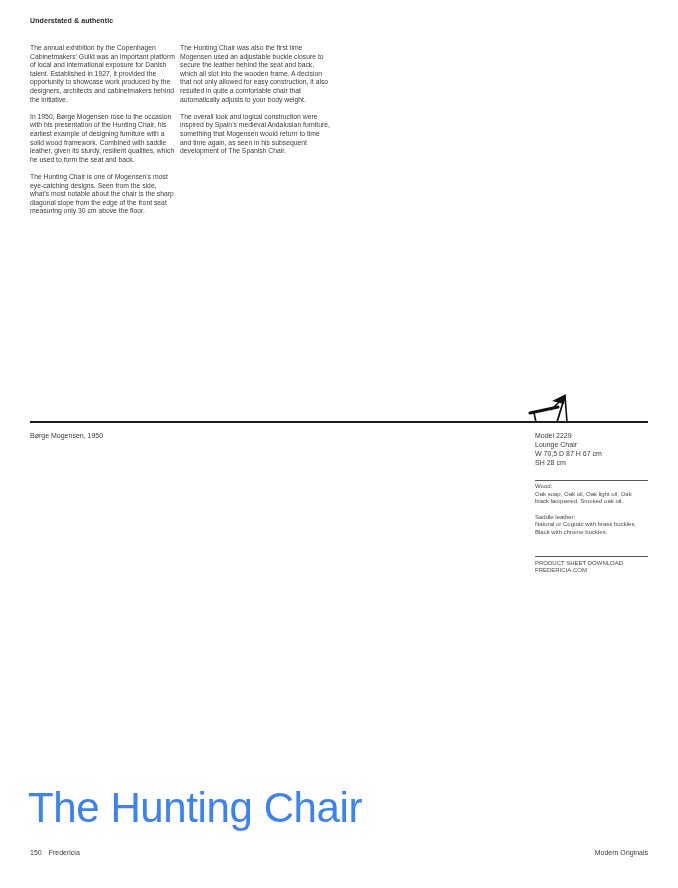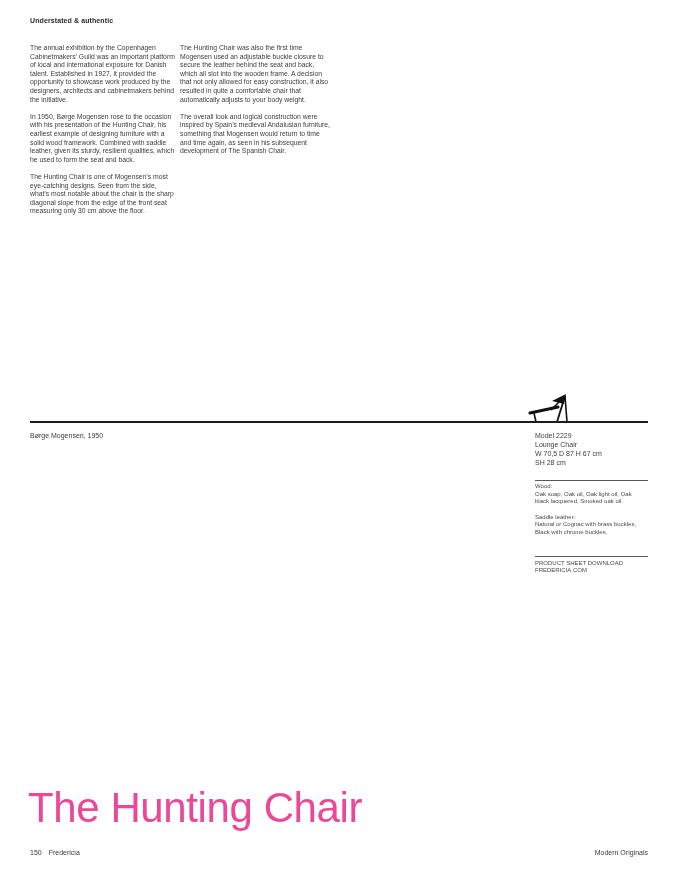--- a/index.html
+++ b/index.html
@@ -82,21 +82,21 @@
     display: block;
     cursor: pointer;
   }
   .big-title {
     position: absolute;
     left: 28px; top: 786px;
     font-size: 42px;
     line-height: 44px;
     font-weight: 400;
     letter-spacing: -0.4px;
-    color: #ec4899;
+    color: #3b82f6;
   }
   .footer {
     position: absolute;
     left: 30px; top: 849px;
     width: 618px;
     font-size: 7px;
     color: #3c3c3c;
     display: flex;
     justify-content: space-between;
   }

